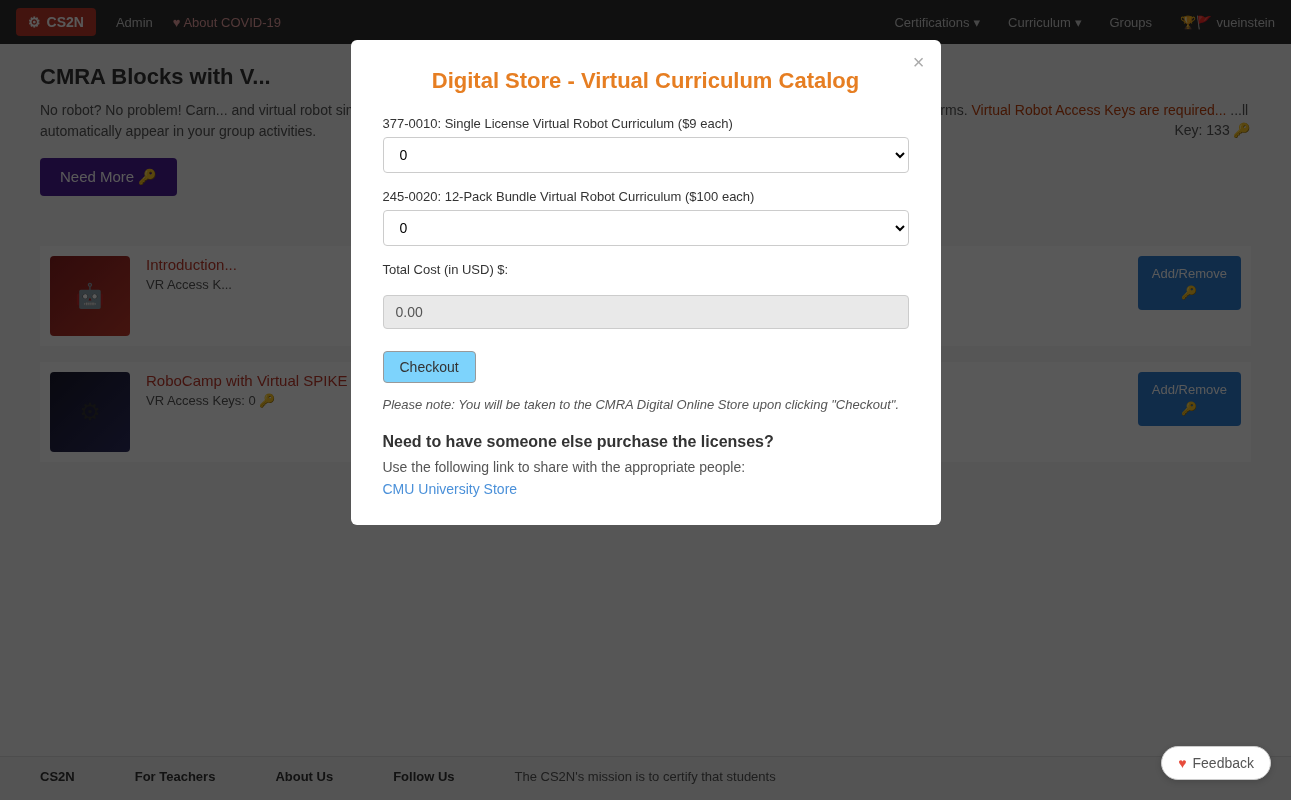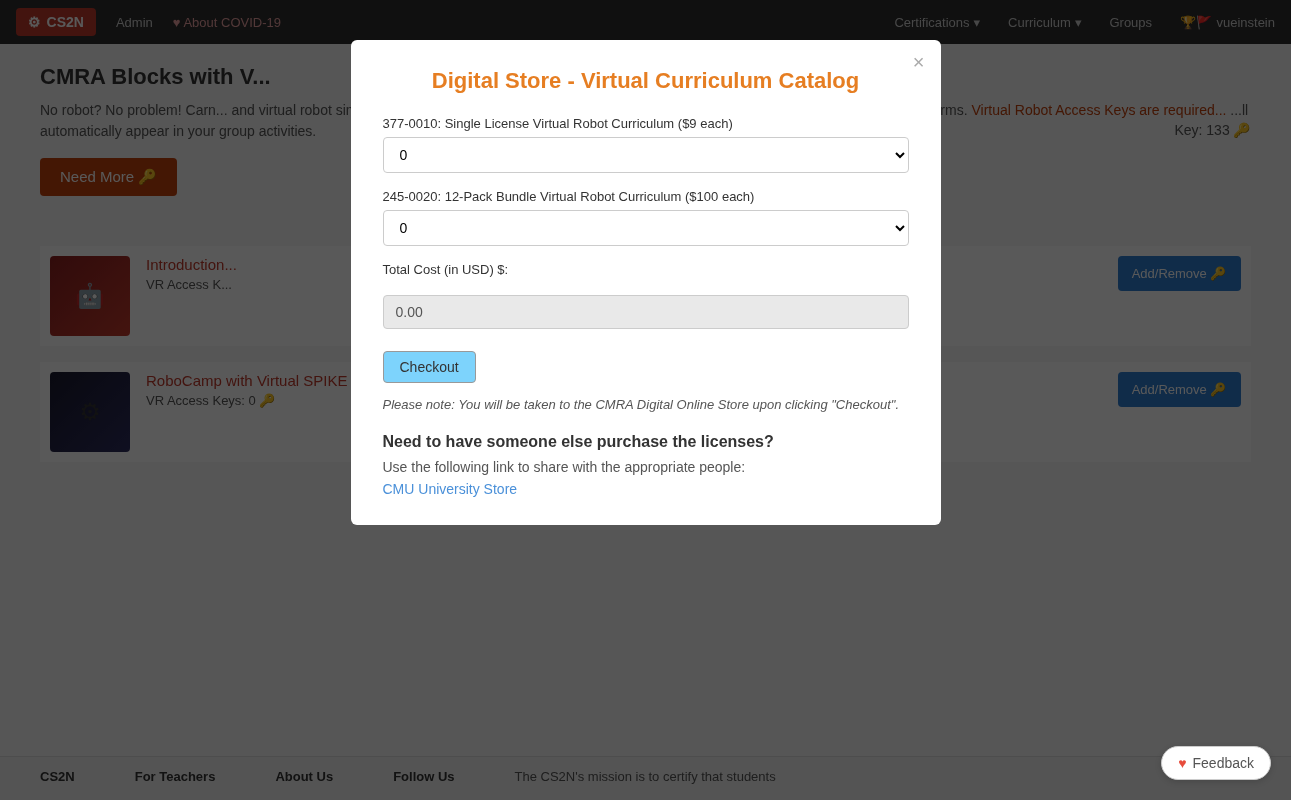--- a/index.html
+++ b/index.html
@@ -70,21 +70,21 @@
     .page-description {
       color: #555;
       line-height: 1.5;
       margin-bottom: 16px;
       font-size: 14px;
     }
     .page-description a {
       color: #c2410c;
     }
     .need-more-btn {
-      background: #c2410c;
+      background: #4c1d95;
       color: white;
       border: none;
       padding: 10px 20px;
       border-radius: 4px;
       font-size: 15px;
       cursor: pointer;
       display: inline-flex;
       align-items: center;
       gap: 6px;
       margin-bottom: 20px;
@@ -119,21 +119,21 @@
       font-size: 13px;
     }
     .add-remove-btn {
       background: #2d7dd2;
       color: white;
       border: none;
       padding: 10px 14px;
       border-radius: 4px;
       cursor: pointer;
       display: flex;
-      flex-direction: row;
+      flex-direction: column;
       align-items: center;
       gap: 4px;
       font-size: 13px;
       min-width: 90px;
     }
 
     
     .modal-overlay {
       position: absolute;
       top: 0; left: 0; right: 0; bottom: 0;

